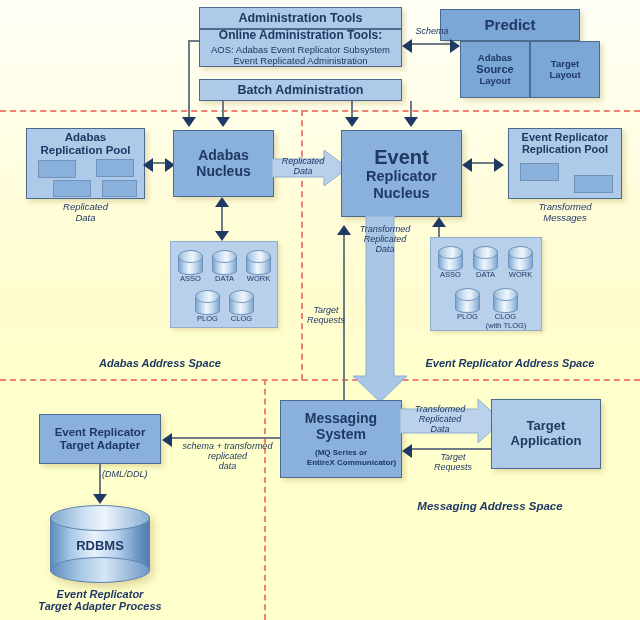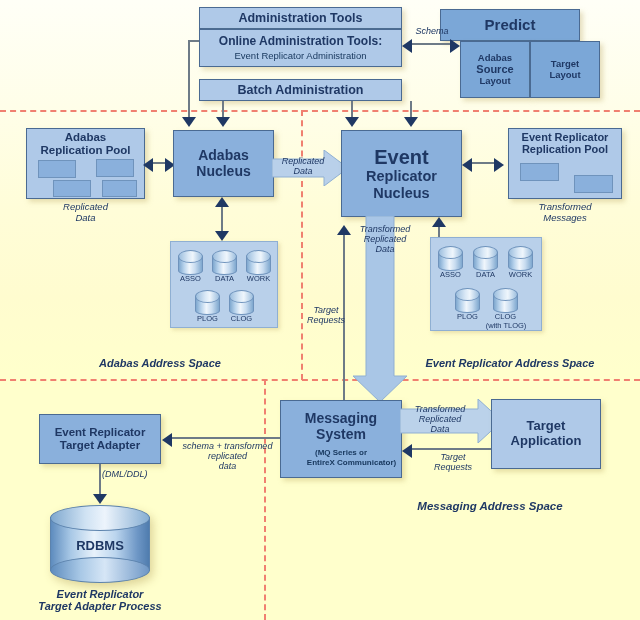--- a/index.html
+++ b/index.html
@@ -72,21 +72,22 @@
   <div class="dashline dash-h" style="left:0;top:379px;width:640px;"></div>
   <div class="dashline dash-v" style="left:301px;top:110px;height:270px;"></div>
   <div class="dashline dash-v" style="left:264px;top:379px;height:241px;"></div>
 
   <div class="box bx-light" style="left:199px;top:7px;width:203px;height:22px;">
     <span class="ttl" style="font-size:12.5px;">Administration Tools</span>
   </div>
 
   <div class="box bx-light" style="left:199px;top:29px;width:203px;height:38px;flex-direction:column;justify-content:center;">
     <span class="ttl" style="font-size:12px;margin-bottom:1px;">Online Administration Tools:</span>
-    <span style="font-size:9.5px;line-height:1.2;">Event Replicator Administration</span>
+    <span style="font-size:9.5px;line-height:1.2;">AOS: Adabas Event Replicator Subsystem</span>
+    <span style="font-size:9.5px;line-height:1.2;">Event Replicated Administration</span>
   </div>
 
   <div class="box bx-light" style="left:199px;top:79px;width:203px;height:22px;">
     <span class="ttl" style="font-size:12.5px;">Batch Administration</span>
   </div>
 
   <div class="box bx-predict" style="left:440px;top:9px;width:140px;height:32px;">
     <span class="ttl" style="font-size:15px;">Predict</span>
   </div>
   <div class="box bx-predict" style="left:460px;top:41px;width:70px;height:57px;flex-direction:column;">

